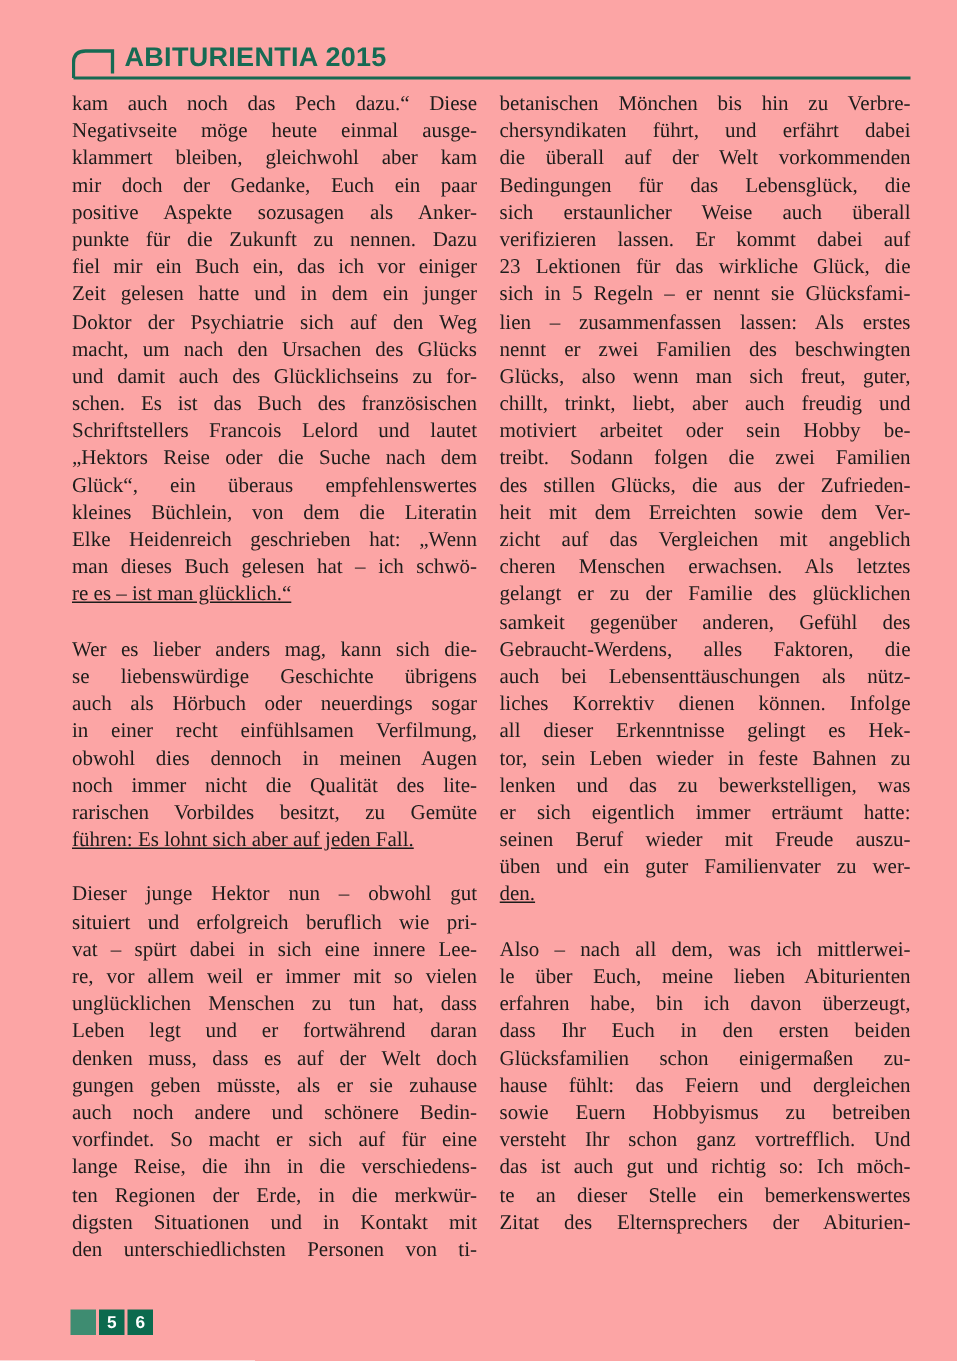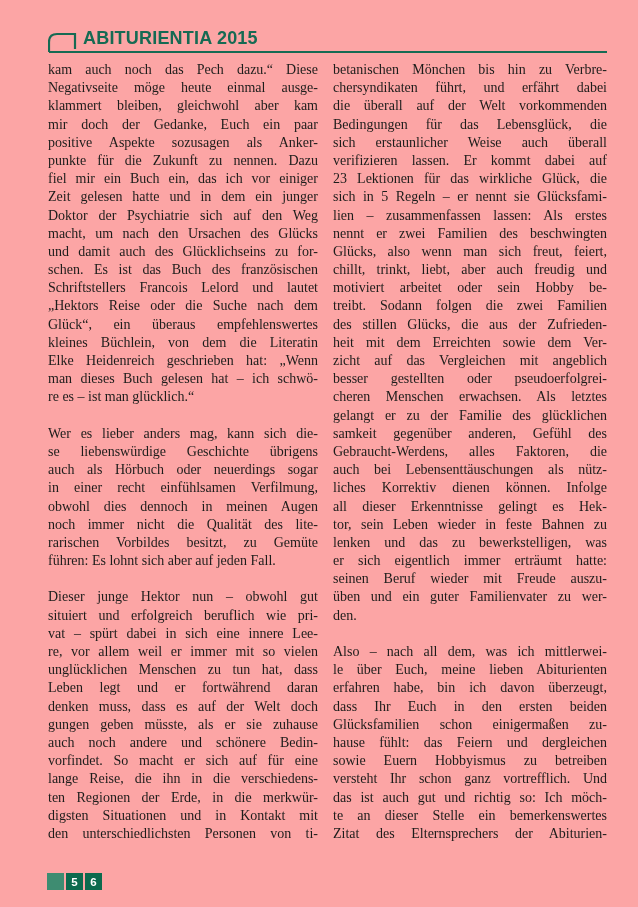--- a/index.html
+++ b/index.html
@@ -34,21 +34,21 @@
   .col-right{width:274px;}
   .para{margin:0 0 18.2px 0;}
   .para:last-child{margin-bottom:2px;}
   .tline{
     text-align:justify;
     text-align-last:justify;
     line-height:18.2px;
     height:18.2px;
     overflow:hidden;
   }
-  .tline.tlast{text-align-last:left;}
+  .tline.tlast{text-align-last:left;text-decoration:underline;}
   
   .pagebar{position:absolute;left:47px;top:873px;display:flex;gap:2px;}
   .pbox{
     width:17px;height:17px;
     display:flex;align-items:center;justify-content:center;
     font-family:"Liberation Sans", sans-serif;
     font-weight:bold;font-size:11.5px;color:#ffffff;
   }
   .pbox-light{background:var(--box-light);}
   .pbox-dark{background:var(--box-dark);}
@@ -121,28 +121,27 @@
           <div class="tline">betanischen Mönchen bis hin zu Verbre-</div>
           <div class="tline">chersyndikaten führt, und erfährt dabei</div>
           <div class="tline">die überall auf der Welt vorkommenden</div>
           <div class="tline">Bedingungen für das Lebensglück, die</div>
           <div class="tline">sich erstaunlicher Weise auch überall</div>
           <div class="tline">verifizieren lassen. Er kommt dabei auf</div>
           <div class="tline">23 Lektionen für das wirkliche Glück, die</div>
           <div class="tline">sich in 5 Regeln – er nennt sie Glücksfami-</div>
           <div class="tline">lien – zusammenfassen lassen: Als erstes</div>
           <div class="tline">nennt er zwei Familien des beschwingten</div>
-          <div class="tline">Glücks, also wenn man sich freut, feiert,</div>
+          <div class="tline">Glücks, also wenn man sich freut, guter,</div>
           <div class="tline">chillt, trinkt, liebt, aber auch freudig und</div>
           <div class="tline">motiviert arbeitet oder sein Hobby be-</div>
           <div class="tline">treibt. Sodann folgen die zwei Familien</div>
           <div class="tline">des stillen Glücks, die aus der Zufrieden-</div>
           <div class="tline">heit mit dem Erreichten sowie dem Ver-</div>
           <div class="tline">zicht auf das Vergleichen mit angeblich</div>
-          <div class="tline">besser gestellten oder pseudoerfolgrei-</div>
           <div class="tline">cheren Menschen erwachsen. Als letztes</div>
           <div class="tline">gelangt er zu der Familie des glücklichen</div>
           <div class="tline">samkeit gegenüber anderen, Gefühl des</div>
           <div class="tline">Gebraucht-Werdens, alles Faktoren, die</div>
           <div class="tline">auch bei Lebensenttäuschungen als nütz-</div>
           <div class="tline">liches Korrektiv dienen können. Infolge</div>
           <div class="tline">all dieser Erkenntnisse gelingt es Hek-</div>
           <div class="tline">tor, sein Leben wieder in feste Bahnen zu</div>
           <div class="tline">lenken und das zu bewerkstelligen, was</div>
           <div class="tline">er sich eigentlich immer erträumt hatte:</div>

